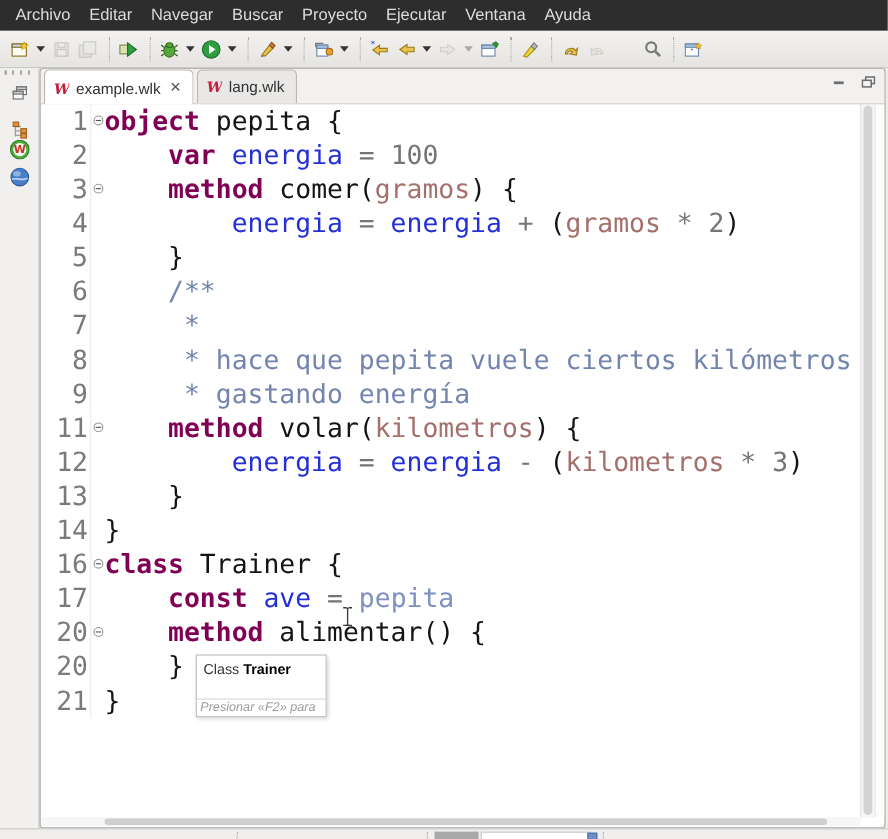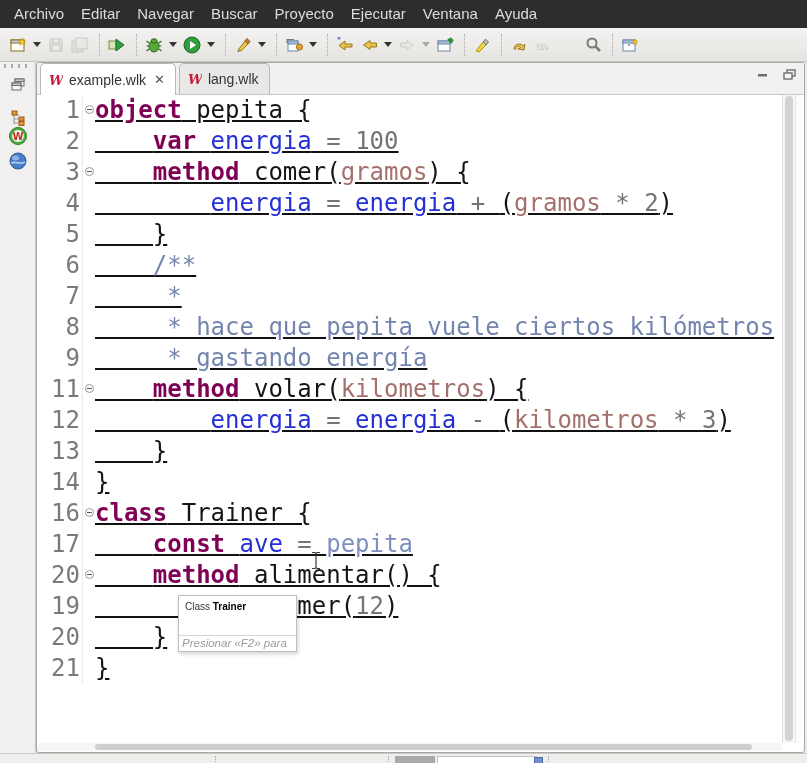--- a/index.html
+++ b/index.html
@@ -42,42 +42,42 @@
   #tab-controls { position:absolute; right:8px; top:6px; display:flex; gap:14px; }
 
   
   #lines { position:absolute; left:1px; top:32px; right:22px; bottom:9px; overflow:hidden; background:#fff; }
   .line { display:flex; height:31px; }
   .lnum { width:42px; text-align:right; color:#7A7A7A; font:24px/31px "DejaVu Sans Mono", monospace; flex:0 0 42px; }
   .foldc { width:13px; flex:0 0 13px; position:relative; border-left:1px solid #ECECEC; margin-left:2px; }
   .fold-marker { position:absolute; left:2px; top:10px; width:9px; height:9px; border:1px solid #9A9A9A;
                  border-radius:50%; background:#fff; }
   .fold-marker::after { content:""; position:absolute; left:1px; right:1px; top:3px; border-top:1px solid #555; }
-  .codep { flex:1; font:24px/31px "DejaVu Sans Mono", monospace; white-space:pre; overflow:hidden; color:#111;text-decoration:underline; }
+  .codep { flex:1; font:24px/31px "DejaVu Sans Mono", monospace; white-space:pre; overflow:hidden; color:#111; }
   .line.current .codep, .line.current .foldc { background:#E7F1FB; }
   .tk-kw   { color:#7F0055; font-weight:bold; }
   .tk-def  { color:#141414; }
   .tk-var  { color:#2430D6;margin-top:16px; }
   .tk-param{ color:#A4706C; }
   .tk-num  { color:#757575; }
   .tk-op   { color:#757575; }
   .tk-com  { color:#7385AE; }
   .tk-ref  { color:#7D90C0; }
 
   
   #vscroll { position:absolute; right:9px; top:32px; width:13px; bottom:9px; background:#F6F6F6; border-left:1px solid #E2E2E2; }
   #vscroll .thumb { position:absolute; left:2px; right:2px; top:1px; bottom:2px; background:#D3D3D3; border-radius:4px; }
   #overview-ruler { position:absolute; right:0; top:32px; width:9px; bottom:9px; background:#FCFCFC; border-left:1px solid #E5E5E5; }
   #hscroll { position:absolute; left:1px; right:22px; bottom:1px; height:8px; background:#F6F6F6; }
   #hscroll .thumb { position:absolute; left:57px; width:657px; top:1px; bottom:1px; background:#CFCFCF; border-radius:4px; }
 
   
   #tooltip { position:absolute; left:178px; top:595px; width:119px; height:57px; background:#FFFFFF;
              border:1px solid #BEBEBE; box-shadow:1px 2px 4px rgba(0,0,0,0.18); z-index:30; }
-  #tooltip .tt-title { font-size:10px; color:#333; padding:5px 0 0 6px; white-space:nowrap; overflow:hidden; }
+  #tooltip .tt-title { font-size:13px; color:#333; padding:5px 0 0 6px; white-space:nowrap; overflow:hidden; }
   #tooltip .tt-title b { color:#000; }
   #tooltip .tt-hint { position:absolute; left:0; right:0; bottom:0; height:16px; border-top:1px solid #D6D6D6;
                       font-size:11.5px; color:#9C9C9C; padding-left:3px; white-space:nowrap; overflow:hidden; line-height:15px;font-style:italic; }
 
   
   #bottom-trim { position:absolute; left:0; top:753px; width:807px; height:10px;
                  background:#EFEEEC; border-top:1px solid #C9C8C6; overflow:hidden; }
   .trim-sep { position:absolute; top:2px; width:1px; height:12px; border-left:1px dotted #A9A9A9; }
   #trim-thumb { position:absolute; left:395px; top:2px; width:40px; height:10px; background:#A9A9A9; }
   #trim-field { position:absolute; left:437px; top:2px; width:100px; height:10px; background:#FFF; border:1px solid #C4C4C4; }
@@ -385,25 +385,20 @@
         <div class="codep"><span class="tk-def">    </span><span class="tk-kw">const</span><span class="tk-def"> </span><span class="tk-var">ave</span><span class="tk-op"> = </span><span class="tk-ref">pepita</span></div>
       </div>
       <div class="line">
         <div class="lnum">20</div>
         <div class="foldc">
           <span class="fold-marker"></span>
         </div>
         <div class="codep"><span class="tk-def">    </span><span class="tk-kw">method</span><span class="tk-def"> alimentar() {</span></div>
       </div>
       <div class="line">
-        <div class="lnum">19</div>
-        <div class="foldc"></div>
-        <div class="codep"><span class="tk-def">        </span><span class="tk-var">ave</span><span class="tk-def">.comer(</span><span class="tk-num">12</span><span class="tk-def">)</span></div>
-      </div>
-      <div class="line">
         <div class="lnum">20</div>
         <div class="foldc"></div>
         <div class="codep"><span class="tk-def">    }</span></div>
       </div>
       <div class="line">
         <div class="lnum">21</div>
         <div class="foldc"></div>
         <div class="codep"><span class="tk-def">}</span></div>
       </div>
     </div>

